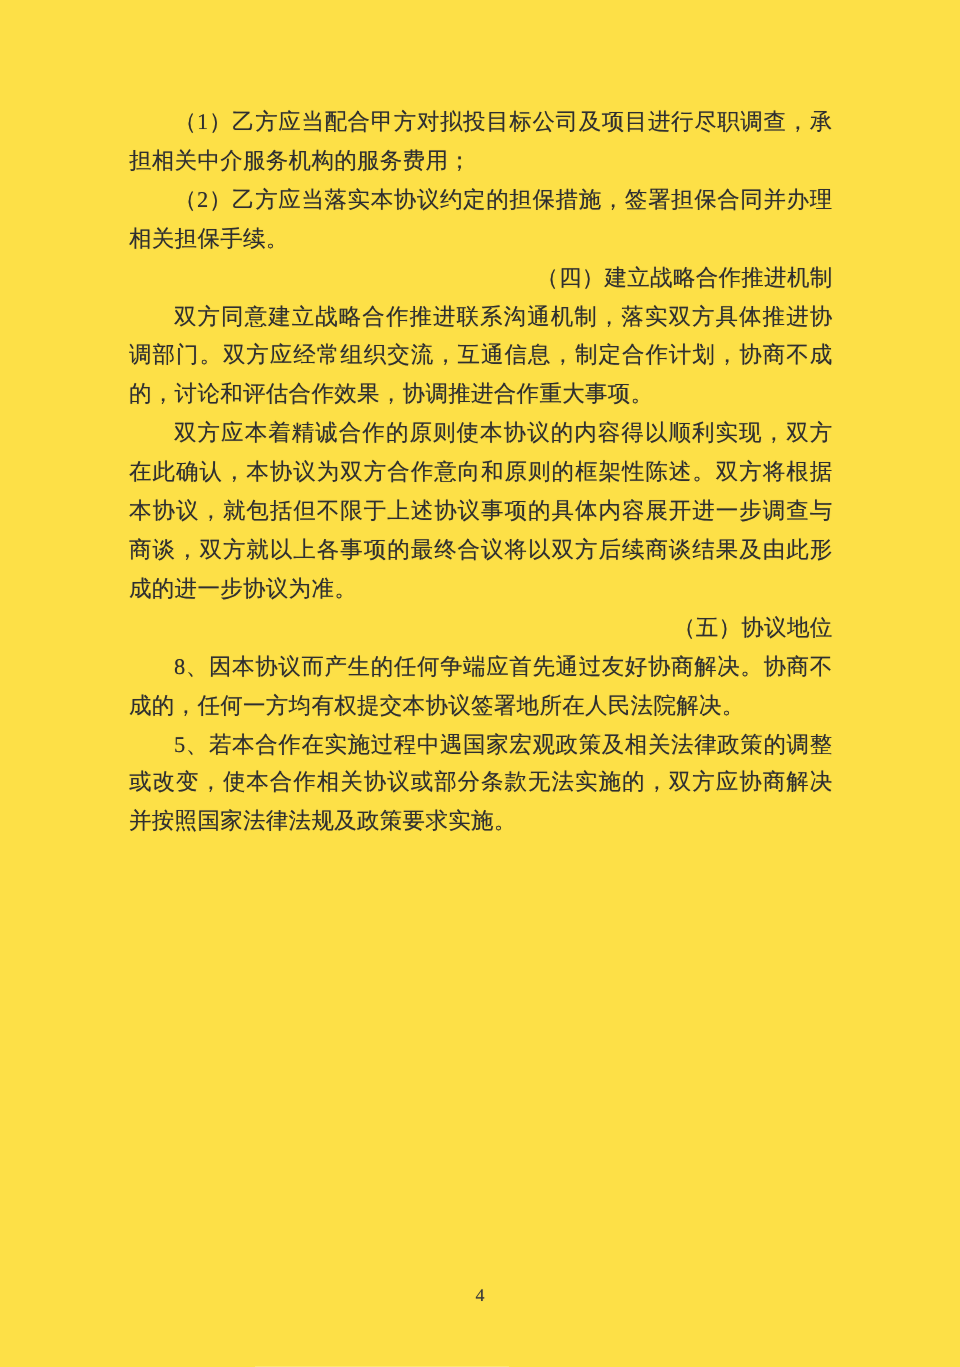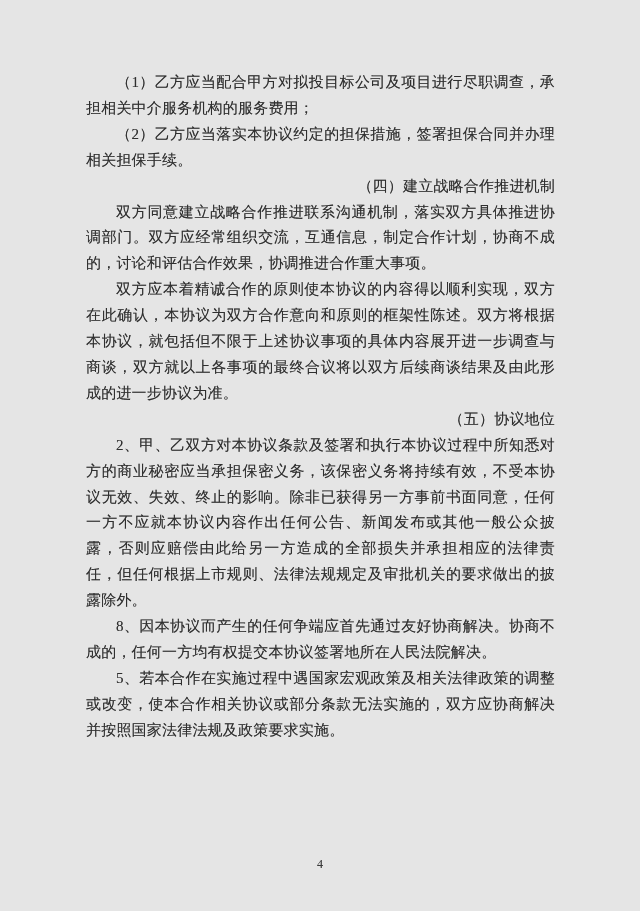--- a/index.html
+++ b/index.html
@@ -10,21 +10,21 @@
   body {
     width: 640px;
     height: 911px;
     background: #fbfbfb;
     font-family: "Liberation Serif", "DejaVu Serif", serif;
   }
   .page {
     position: relative;
     width: 640px;
     height: 911px;
-    background: #e5e5e5;
+    background: #fde047;
     overflow: hidden;
     color: #2f2f2f;
   }
   .doc-body {
     position: absolute;
     left: 86px;
     top: 70px;
     width: 469px;
   }
   .para {
@@ -57,20 +57,19 @@
 <body>
 
 <div class="page">
   <main class="doc-body" id="doc-body">
       <p class="para">（1）乙方应当配合甲方对拟投目标公司及项目进行尽职调查，承担相关中介服务机构的服务费用；</p>
       <p class="para">（2）乙方应当落实本协议约定的担保措施，签署担保合同并办理相关担保手续。</p>
       <p class="para heading">（四）建立战略合作推进机制</p>
       <p class="para">双方同意建立战略合作推进联系沟通机制，落实双方具体推进协调部门。双方应经常组织交流，互通信息，制定合作计划，协商不成的，讨论和评估合作效果，协调推进合作重大事项。</p>
       <p class="para">双方应本着精诚合作的原则使本协议的内容得以顺利实现，双方在此确认，本协议为双方合作意向和原则的框架性陈述。双方将根据本协议，就包括但不限于上述协议事项的具体内容展开进一步调查与商谈，双方就以上各事项的最终合议将以双方后续商谈结果及由此形成的进一步协议为准。</p>
       <p class="para heading">（五）协议地位</p>
-      <p class="para">2、甲、乙双方对本协议条款及签署和执行本协议过程中所知悉对方的商业秘密应当承担保密义务，该保密义务将持续有效，不受本协议无效、失效、终止的影响。除非已获得另一方事前书面同意，任何一方不应就本协议内容作出任何公告、新闻发布或其他一般公众披露，否则应赔偿由此给另一方造成的全部损失并承担相应的法律责任，但任何根据上市规则、法律法规规定及审批机关的要求做出的披露除外。</p>
       <p class="para">8、因本协议而产生的任何争端应首先通过友好协商解决。协商不成的，任何一方均有权提交本协议签署地所在人民法院解决。</p>
       <p class="para">5、若本合作在实施过程中遇国家宏观政策及相关法律政策的调整或改变，使本合作相关协议或部分条款无法实施的，双方应协商解决并按照国家法律法规及政策要求实施。</p>
     </main>
   <footer class="page-footer">
     <span class="page-number">4</span>
   </footer>
 </div>
 
 </body></html>

